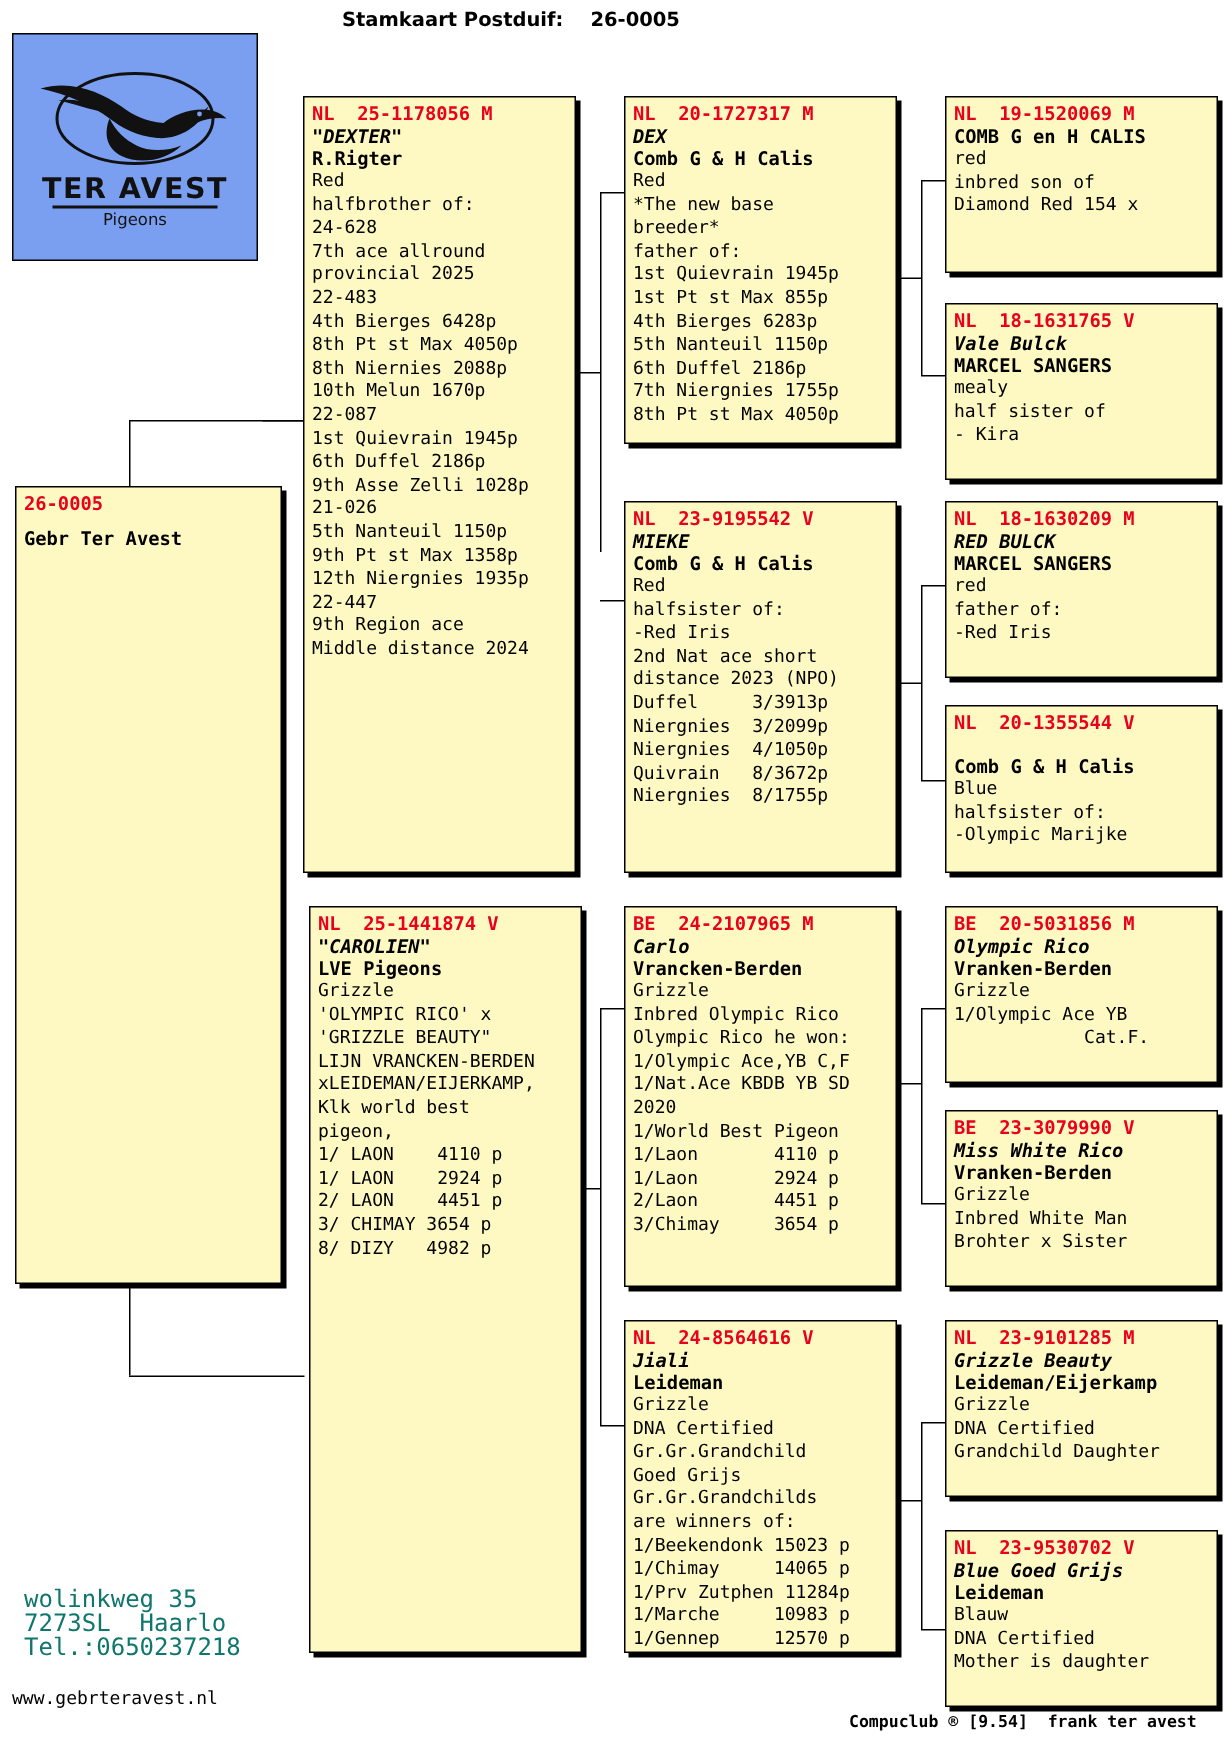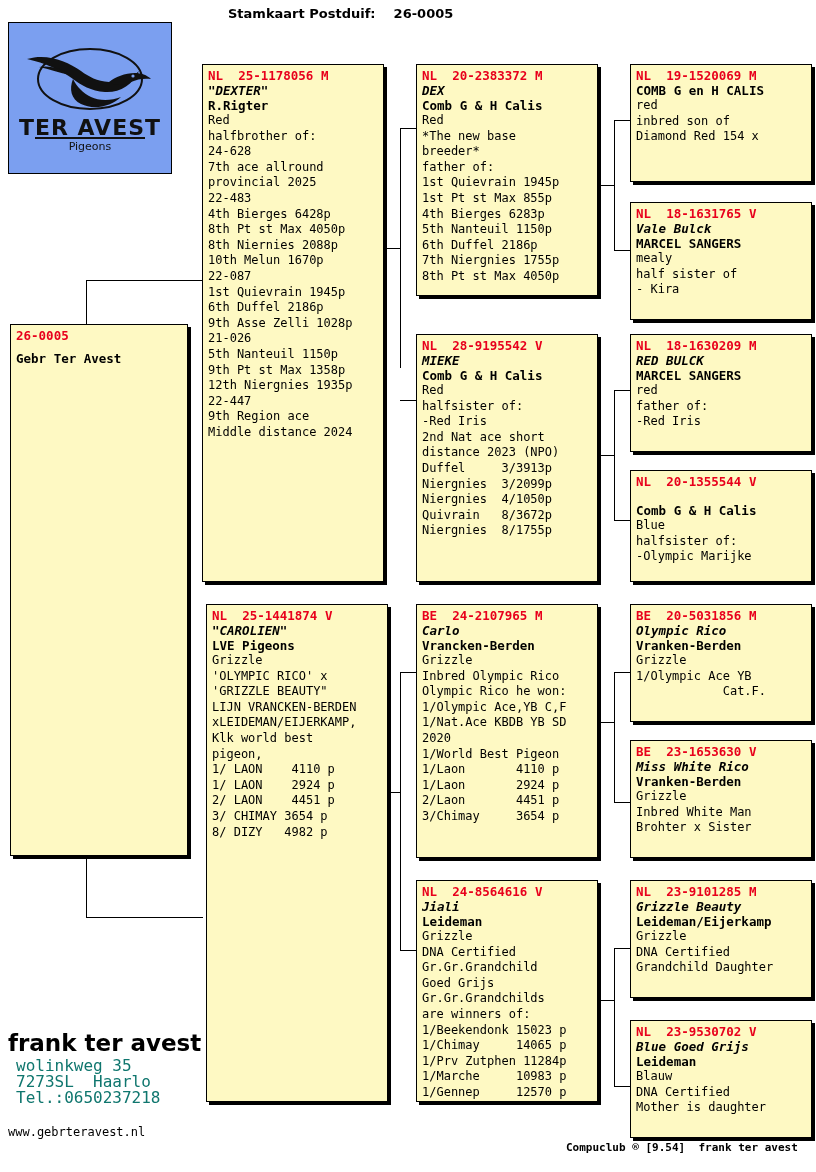--- a/index.html
+++ b/index.html
@@ -27,21 +27,21 @@
     position: absolute;
     left: 50%; top: 14px;
     transform: translateX(-50%);
   }
   .logo-text {
     position: absolute;
     left: 0; right: 0; top: 92px;
     text-align: center;
     font-family: "DejaVu Sans", sans-serif;
     font-weight: bold;
-    font-size: 22px;
+    font-size: 19px;
     letter-spacing: 1px;
     color: #111;
   }
   .logo-sub {
     position: absolute;
     left: 0; right: 0; top: 117px;
     text-align: center;
     font-family: "DejaVu Sans", sans-serif;
     font-size: 11px;
     color: #111;
@@ -232,21 +232,21 @@
 21-026
 5th Nanteuil 1150p
 9th Pt st Max 1358p
 12th Niergnies 1935p
 22-447
 9th Region ace
 Middle distance 2024</div>
   </div>
 
   <div class="card" style="left:416px; top:64px; width:182px; height:232px;">
-    <div class="ring"><span>NL</span>  <span>20-2383372 M</span></div>
+    <div class="ring"><span>NL</span>  <span>20-1727317 M</span></div>
     <div class="nm">DEX</div>
     <div class="owner">Comb G &amp; H Calis</div>
     <div class="body">Red
 *The new base
 breeder*
 father of:
 1st Quievrain 1945p
 1st Pt st Max 855p
 4th Bierges 6283p
 5th Nanteuil 1150p
@@ -266,21 +266,21 @@
   <div class="card" style="left:630px; top:202px; width:182px; height:118px;">
     <div class="ring"><span>NL</span>  <span>18-1631765 V</span></div>
     <div class="nm">Vale Bulck</div>
     <div class="owner">MARCEL SANGERS</div>
     <div class="body">mealy
 half sister of
 - Kira</div>
   </div>
 
   <div class="card" style="left:416px; top:334px; width:182px; height:248px;">
-    <div class="ring"><span>NL</span>  <span>28-9195542 V</span></div>
+    <div class="ring"><span>NL</span>  <span>23-9195542 V</span></div>
     <div class="nm">MIEKE</div>
     <div class="owner">Comb G &amp; H Calis</div>
     <div class="body">Red
 halfsister of:
 -Red Iris
 2nd Nat ace short
 distance 2023 (NPO)
 Duffel     3/3913p
 Niergnies  3/2099p
 Niergnies  4/1050p
@@ -343,21 +343,21 @@
   <div class="card" style="left:630px; top:604px; width:182px; height:118px;">
     <div class="ring"><span>BE</span>  <span>20-5031856 M</span></div>
     <div class="nm">Olympic Rico</div>
     <div class="owner">Vranken-Berden</div>
     <div class="body">Grizzle
 1/Olympic Ace YB
             Cat.F.</div>
   </div>
 
   <div class="card" style="left:630px; top:740px; width:182px; height:118px;">
-    <div class="ring"><span>BE</span>  <span>23-1653630 V</span></div>
+    <div class="ring"><span>BE</span>  <span>23-3079990 V</span></div>
     <div class="nm">Miss White Rico</div>
     <div class="owner">Vranken-Berden</div>
     <div class="body">Grizzle
 Inbred White Man
 Brohter x Sister</div>
   </div>
 
   <div class="card" style="left:416px; top:880px; width:182px; height:222px;">
     <div class="ring"><span>NL</span>  <span>24-8564616 V</span></div>
     <div class="nm">Jiali</div>
@@ -386,20 +386,19 @@
 
   <div class="card" style="left:630px; top:1020px; width:182px; height:118px;">
     <div class="ring"><span>NL</span>  <span>23-9530702 V</span></div>
     <div class="nm">Blue Goed Grijs</div>
     <div class="owner">Leideman</div>
     <div class="body">Blauw
 DNA Certified
 Mother is daughter</div>
   </div>
 
-  <div class="footer-name">frank ter avest</div>
   <div class="footer-lines">wolinkweg 35
 7273SL  Haarlo
 Tel.:0650237218</div>
   <div class="footer-web">www.gebrteravest.nl</div>
   <div class="footer-right">Compuclub ® [9.54]  frank ter avest</div>
 
 </div>
 
 </body></html>

